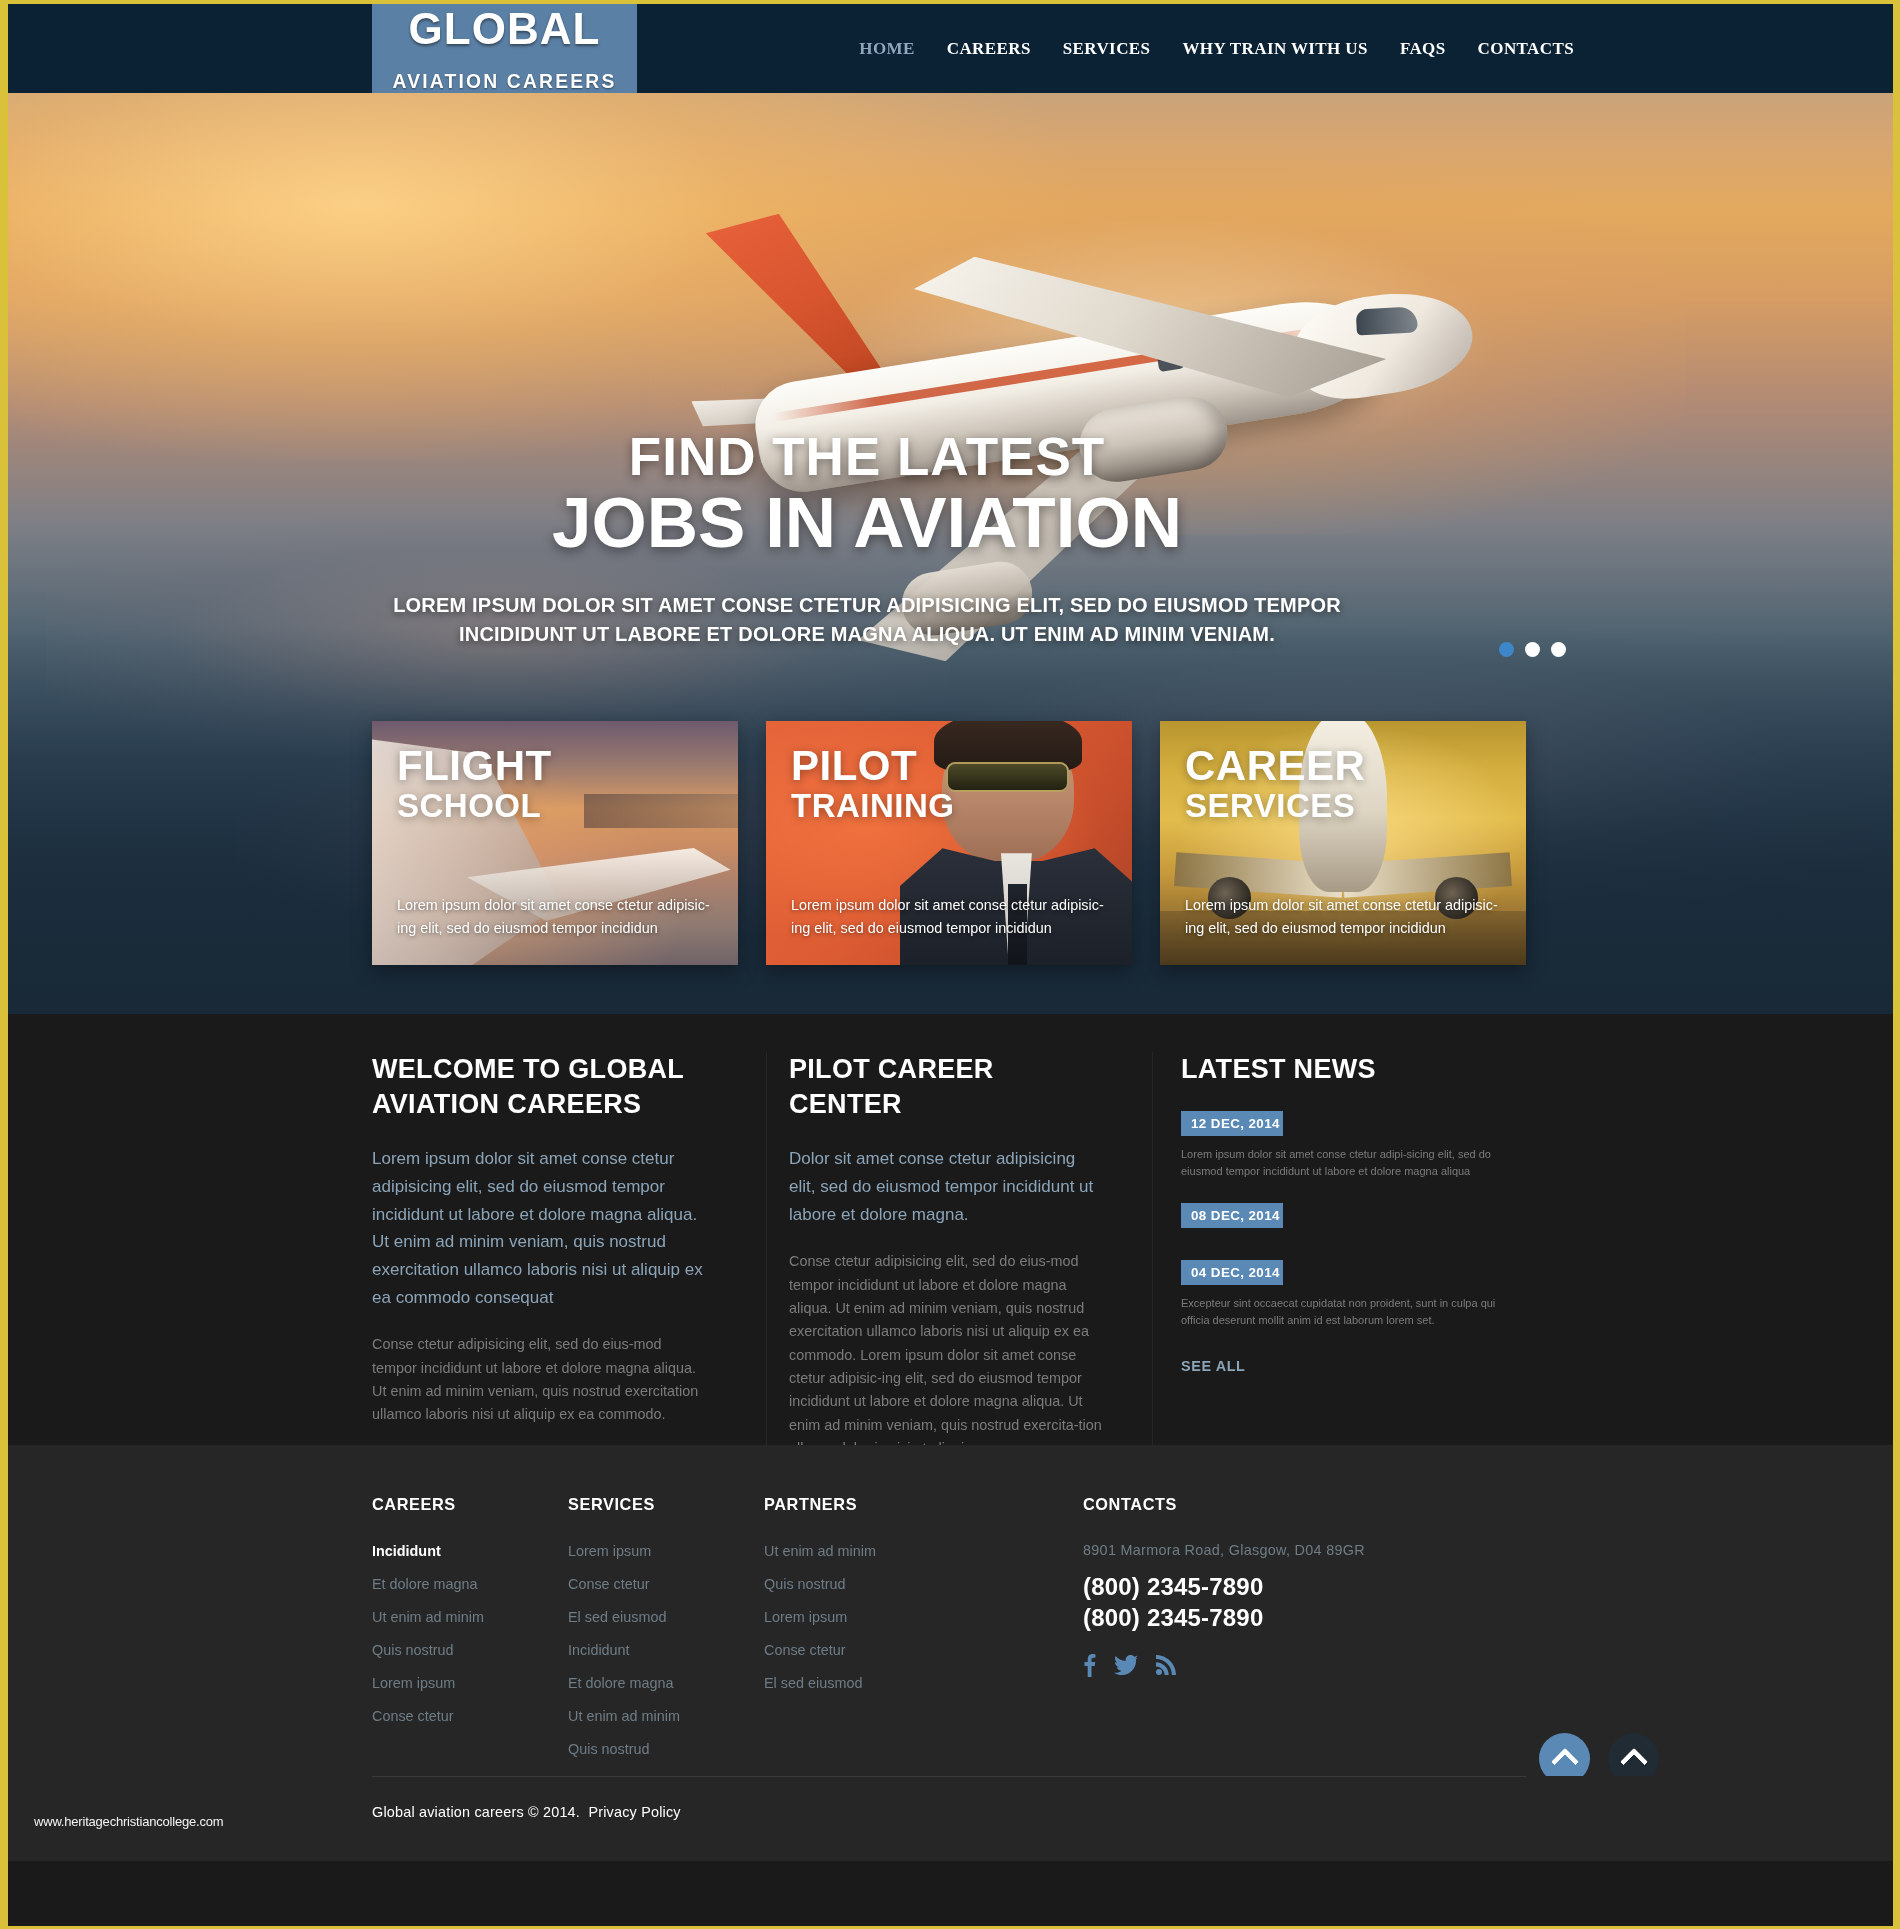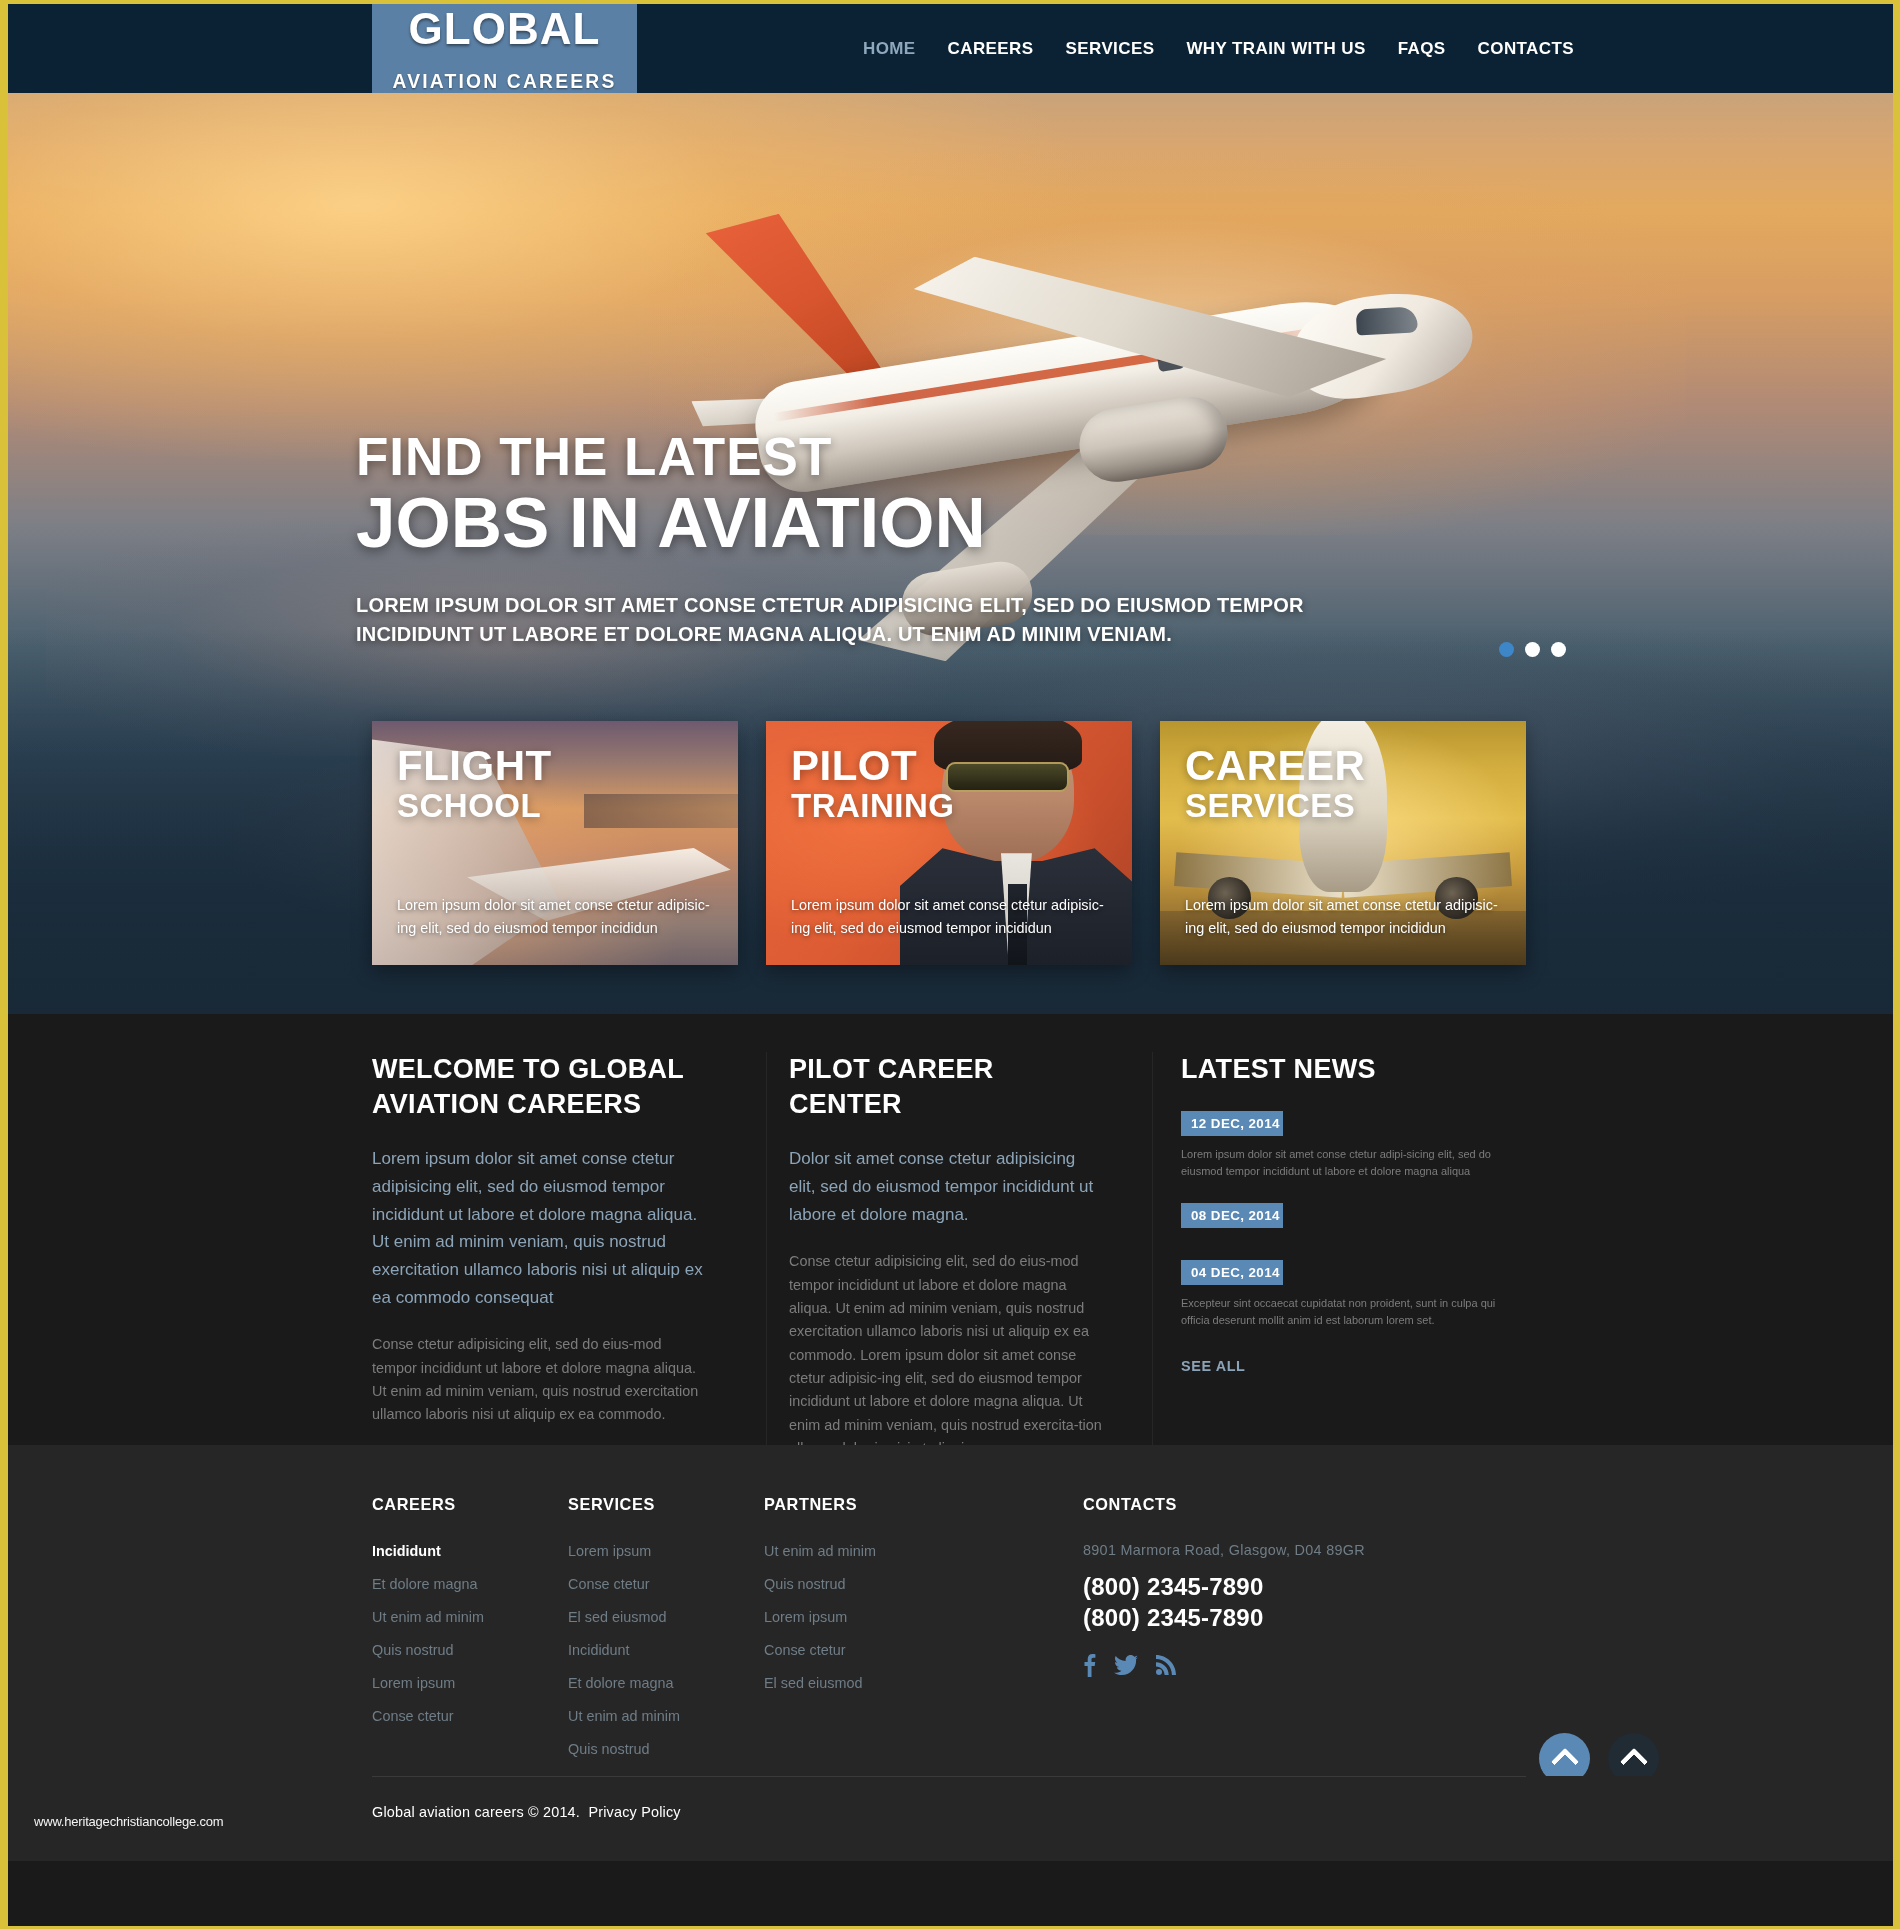--- a/index.html
+++ b/index.html
@@ -48,20 +48,21 @@
     letter-spacing:2.2px;
     margin-top:21px;
     text-shadow:0 1px 2px rgba(0,0,0,.45);
   }
   .nav {
     position:absolute;
     right:319px; top:0;
     height:89px;
     display:flex; align-items:center;
     gap:32px;
+    font-family:Liberation Serif, serif;
   }
   .nav a {
     color:#ffffff;
     font-size:17px;
     font-weight:bold;
     letter-spacing:0.4px;
     text-decoration:none;
     white-space:nowrap;
   }
   .nav a.active { color:#8fa8bd; }
@@ -220,23 +221,24 @@
     left:669px; top:198px;
     width:61px; height:26px;
     border-radius:14px 22px 10px 6px;
     background:linear-gradient(to right, rgba(40,50,62,.9), rgba(80,92,105,.7));
     transform:rotate(6deg);
   }
 
   
   .hero-copy {
     position:absolute;
-    left:348px; top:337px;
+    left:364px; top:337px;
     width:990px;
     z-index:5;
+    text-align:center;
   }
   .hero-l1 {
     color:#fff;
     font-size:53px; font-weight:bold;
     letter-spacing:1px; line-height:1.02;
     text-shadow:0 3px 10px rgba(0,0,0,.42);
   }
   .hero-l2 {
     color:#fff;
     font-size:71px; font-weight:bold;

